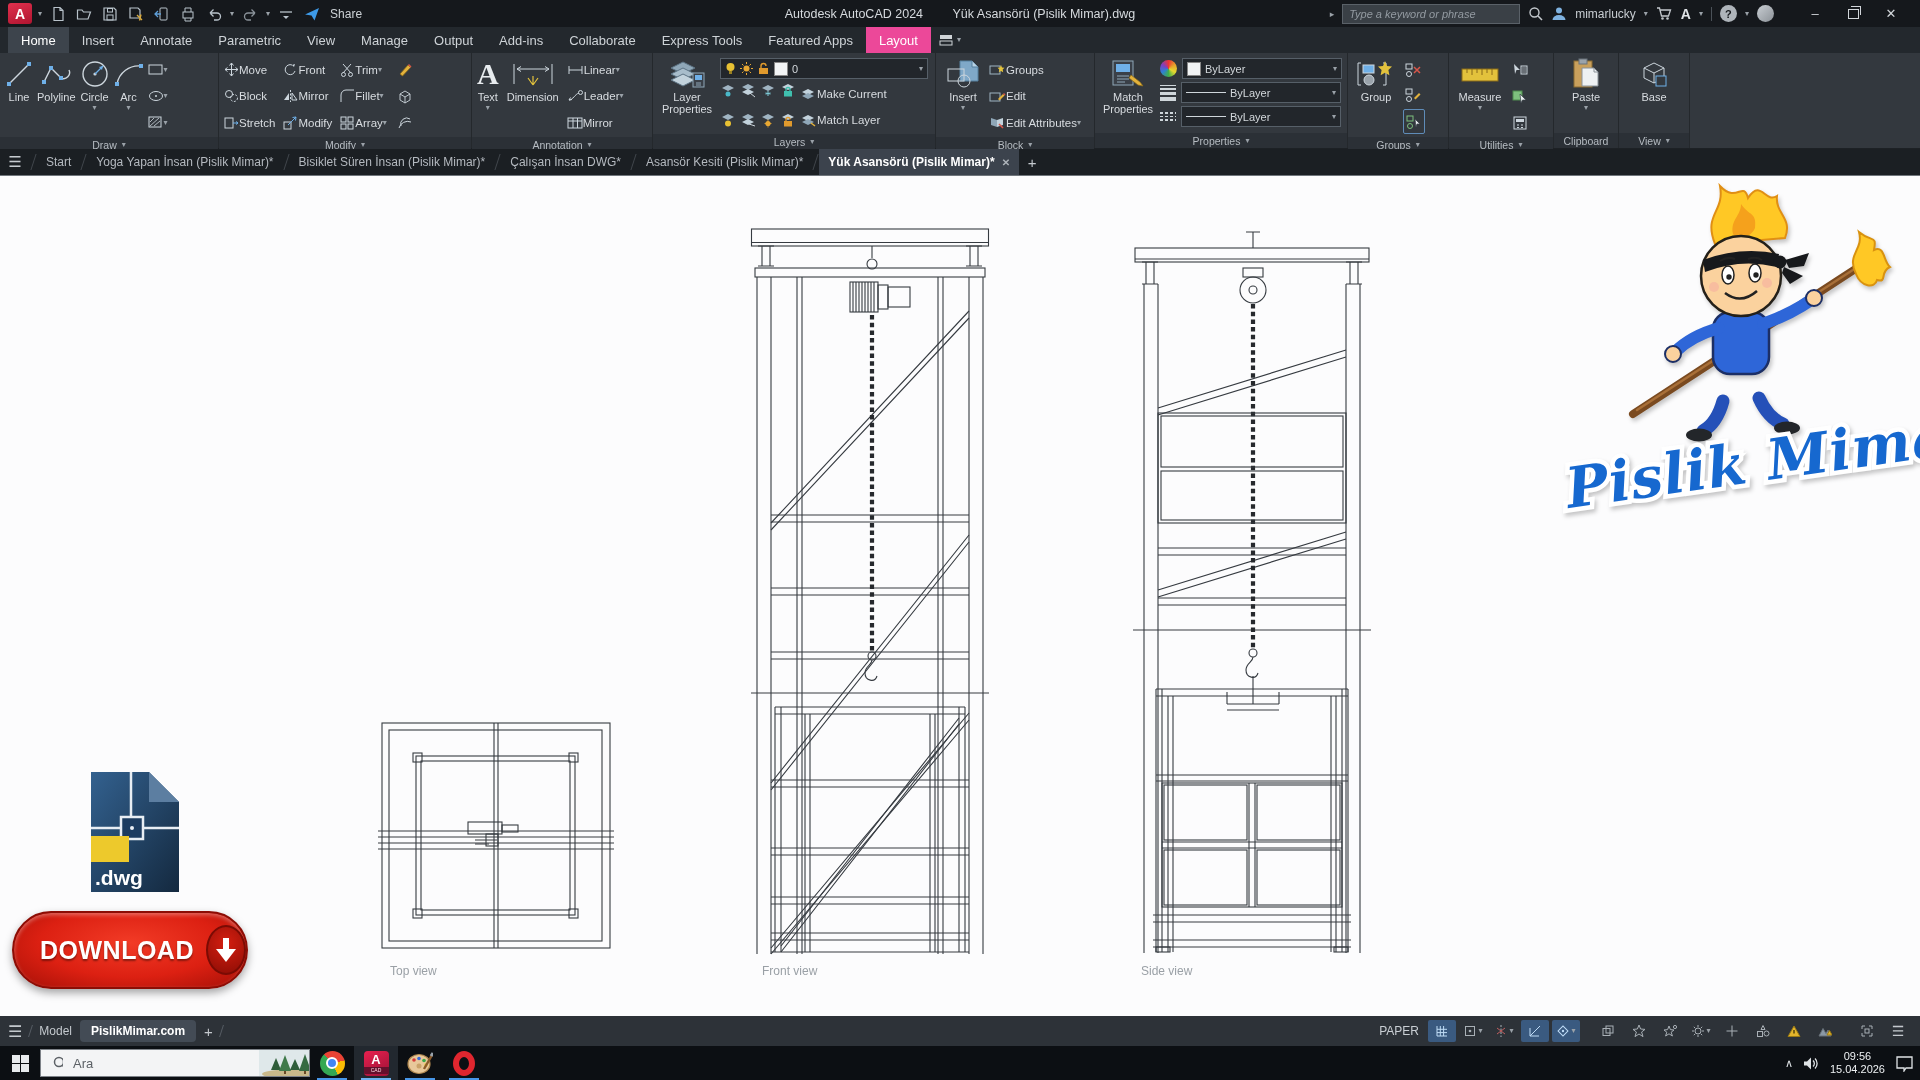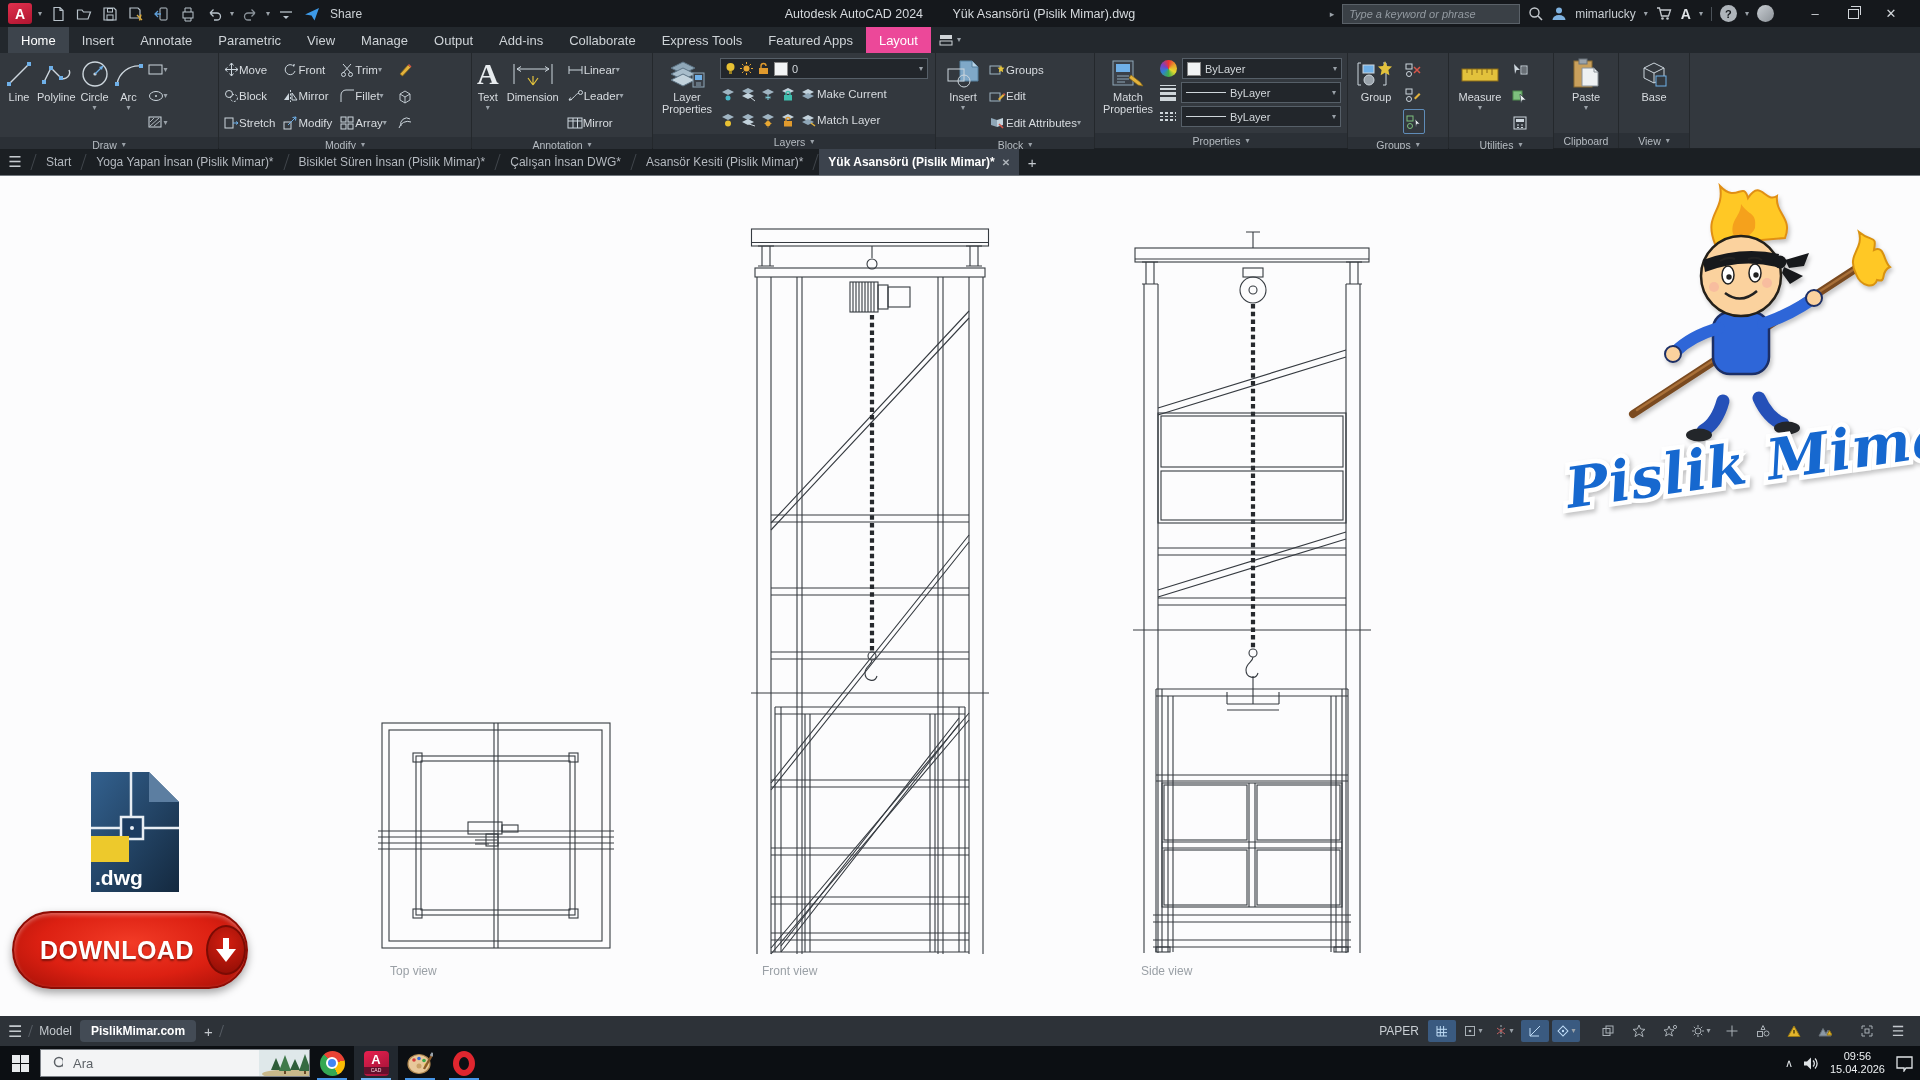--- a/index.html
+++ b/index.html
@@ -501,21 +501,21 @@
               </svg>
             <svg width="13" height="13">
                 <rect x="2" y="6" width="9" height="6" fill="#e09a2d"></rect>
                 <path d="M4,6 V4 a2.5,2.5 0 0 1 5,0" stroke="#e09a2d" stroke-width="1.4" fill="none"></path>
               </svg>
             <span class="swatch"></span>
             <span>0</span>
             <span class="spacer"></span>
               <span class="cr"></span>
           </div>
-          <div style="display:flex;gap:3px;align-items:center">
+          <div style="display:flex;gap:3px;">
             <svg width="17" height="16">
                 <path d="M2,6 l6,-3 6,3 -6,3 z" fill="#9fb4c2"></path>
                 <circle cx="8" cy="12" r="2.5" fill="#49b8c9"></circle>
               </svg>
             <svg width="17" height="16">
                 <path d="M2,5 l6,-3 6,3 -6,3 z" fill="#9fb4c2"></path>
                 <path d="M2,10 l6,-3 6,3 -6,3 z" fill="#c2d2dc"></path>
                 <path d="M10,11 l5,4" stroke="#cdd6dd"></path>
               </svg>
             <svg width="17" height="16">

